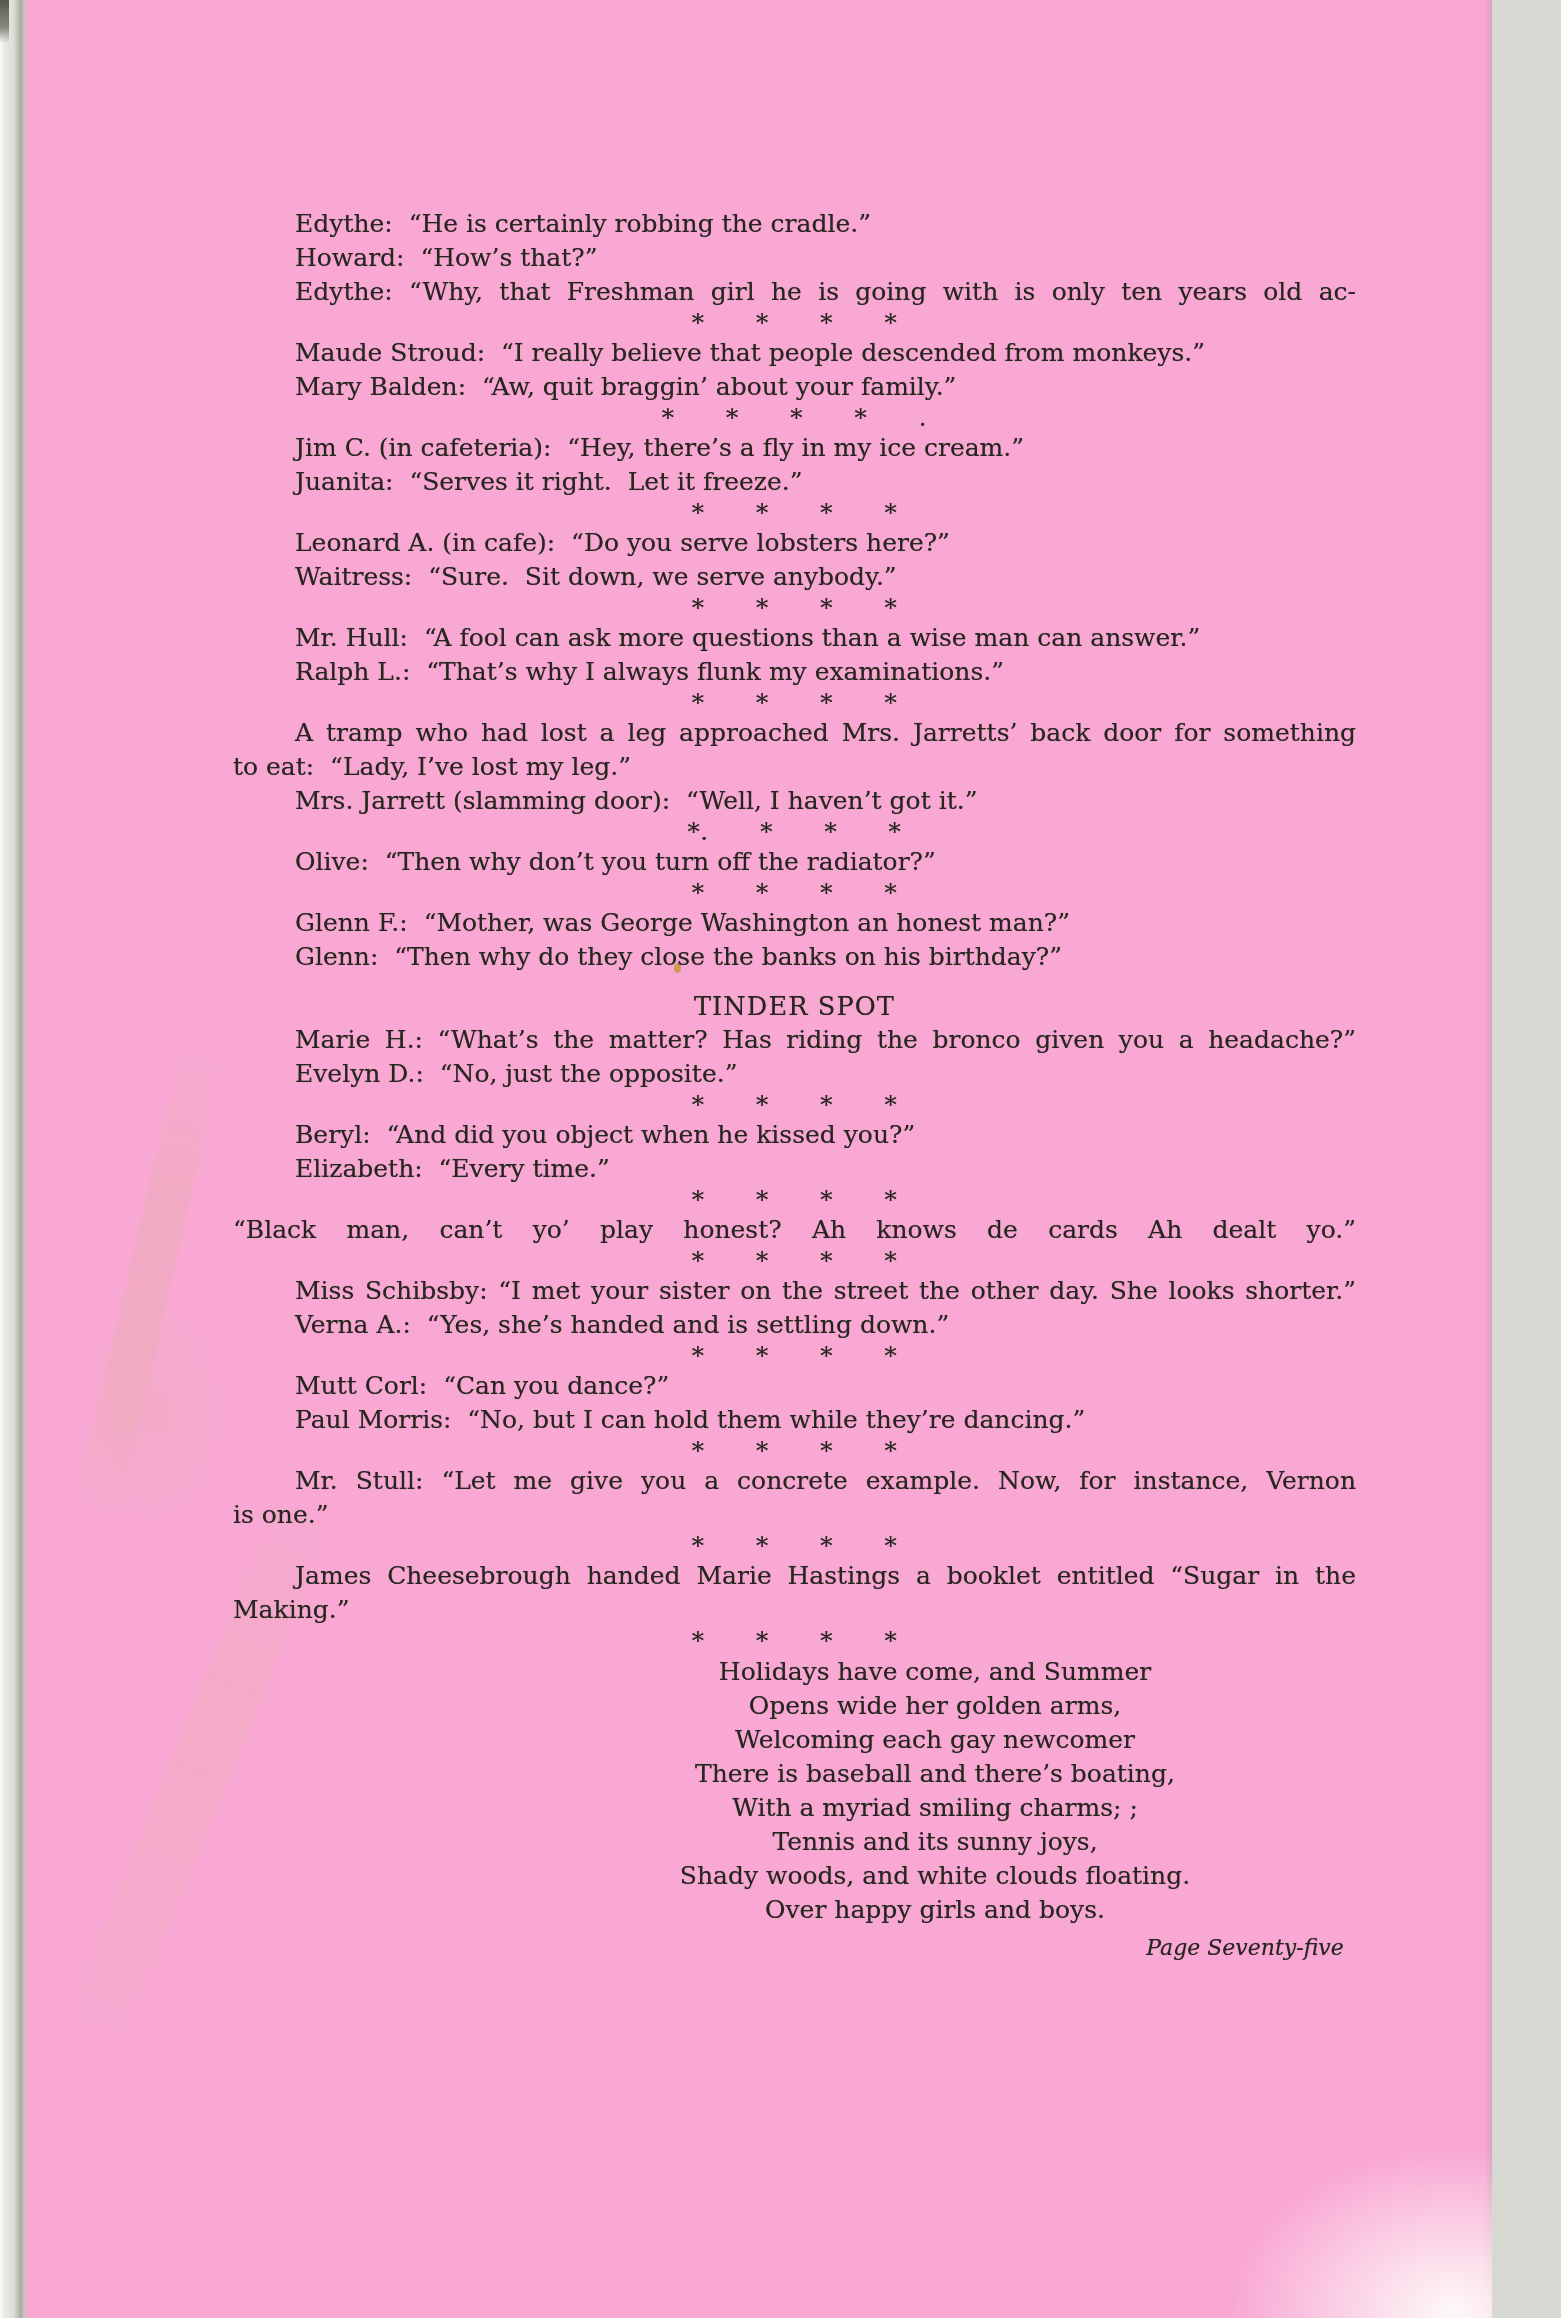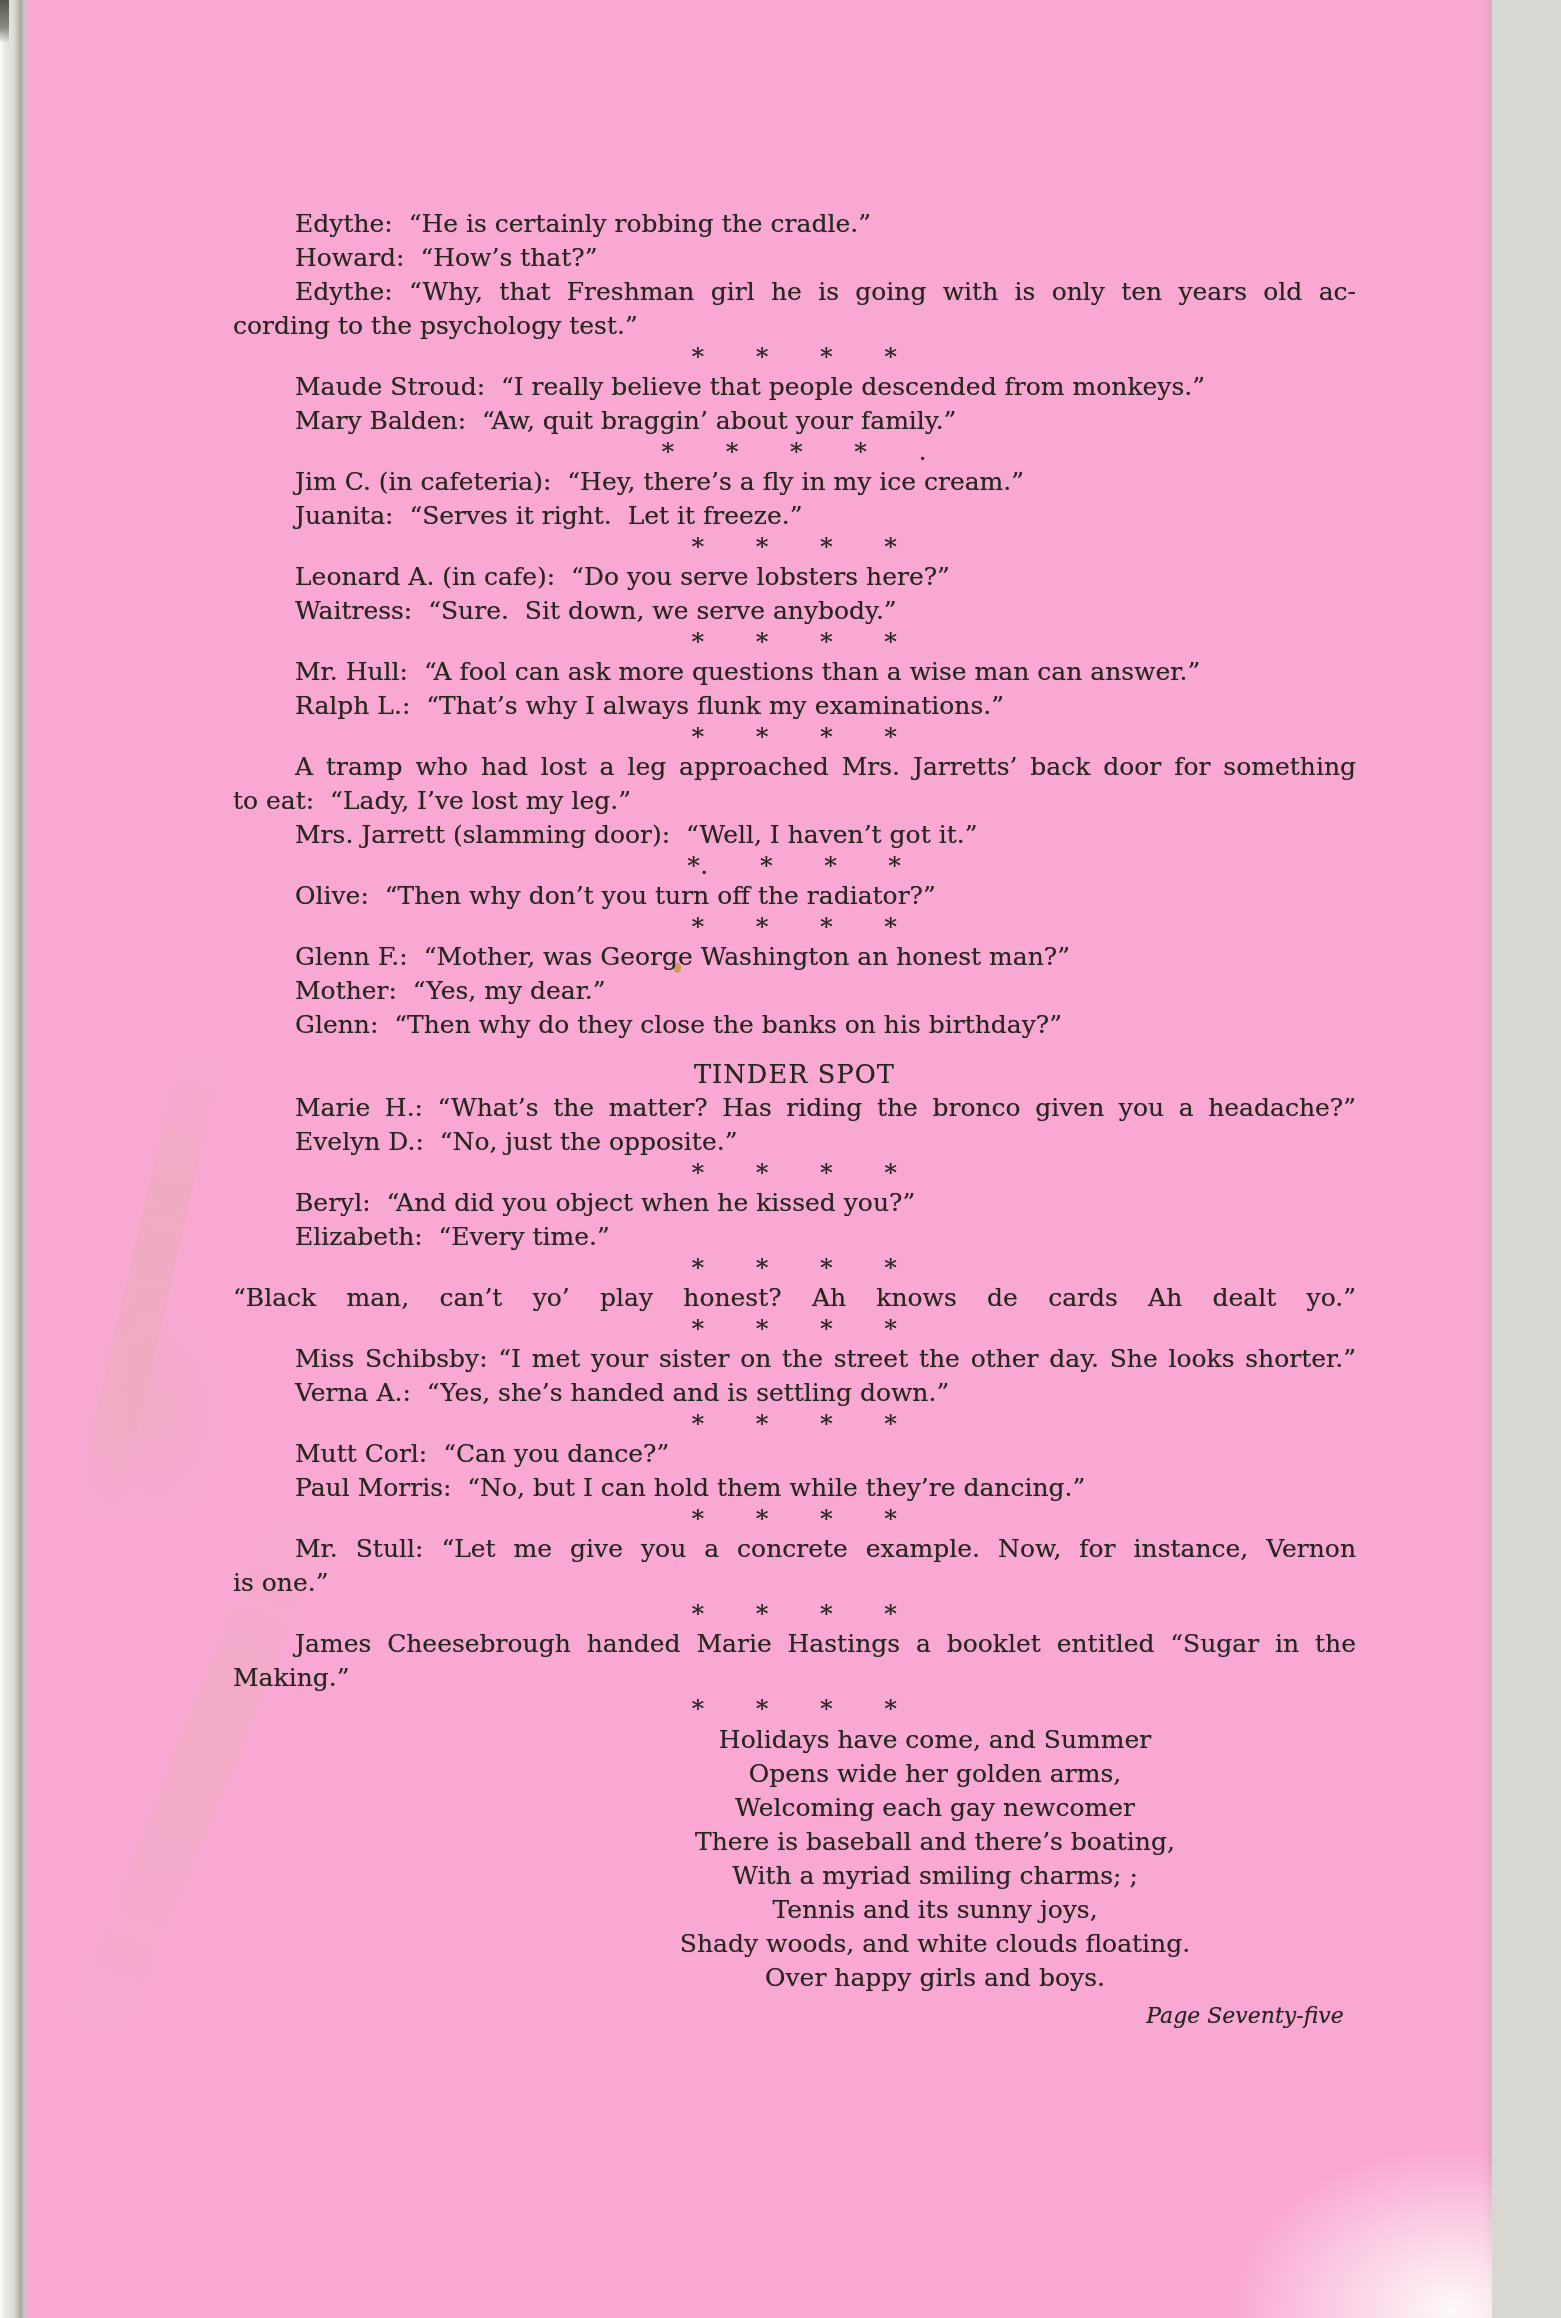--- a/index.html
+++ b/index.html
@@ -84,21 +84,20 @@
   <div class="stain stain-streak-2"></div>
   <div class="stain stain-blob"></div>
   <div class="stain ink-speck"></div>
   <div class="stain tear-patch"></div>
 
   <div class="textcol" id="text-column">
       <div>
         <div class="line ind">Edythe:  “He is certainly robbing the cradle.”</div>
         <div class="line ind">Howard:  “How’s that?”</div>
         <div class="line ind just">Edythe:  “Why, that Freshman girl he is going with is only ten years old ac-</div>
-        <div class="line">cording to the psychology test.”</div>
       </div>
       <div class="stars">* * * *</div>
       <div>
         <div class="line ind">Maude Stroud:  “I really believe that people descended from monkeys.”</div>
         <div class="line ind">Mary Balden:  “Aw, quit braggin’ about your family.”</div>
       </div>
       <div class="stars">* * * * .</div>
       <div>
         <div class="line ind">Jim C. (in cafeteria):  “Hey, there’s a fly in my ice cream.”</div>
         <div class="line ind">Juanita:  “Serves it right.  Let it freeze.”</div>
@@ -119,21 +118,20 @@
         <div class="line">to eat:  “Lady, I’ve lost my leg.”</div>
         <div class="line ind">Mrs. Jarrett (slamming door):  “Well, I haven’t got it.”</div>
       </div>
       <div class="stars">*. * * *</div>
       <div>
         <div class="line ind">Olive:  “Then why don’t you turn off the radiator?”</div>
       </div>
       <div class="stars">* * * *</div>
       <div>
         <div class="line ind">Glenn F.:  “Mother, was George Washington an honest man?”</div>
-        <div class="line ind">Mother:  “Yes, my dear.”</div>
         <div class="line ind">Glenn:  “Then why do they close the banks on his birthday?”</div>
       </div>
       <div class="heading">TINDER SPOT</div>
       <div>
         <div class="line ind just">Marie H.:  “What’s the matter?  Has riding the bronco given you a headache?”</div>
         <div class="line ind">Evelyn D.:  “No, just the opposite.”</div>
       </div>
       <div class="stars">* * * *</div>
       <div>
         <div class="line ind">Beryl:  “And did you object when he kissed you?”</div>

